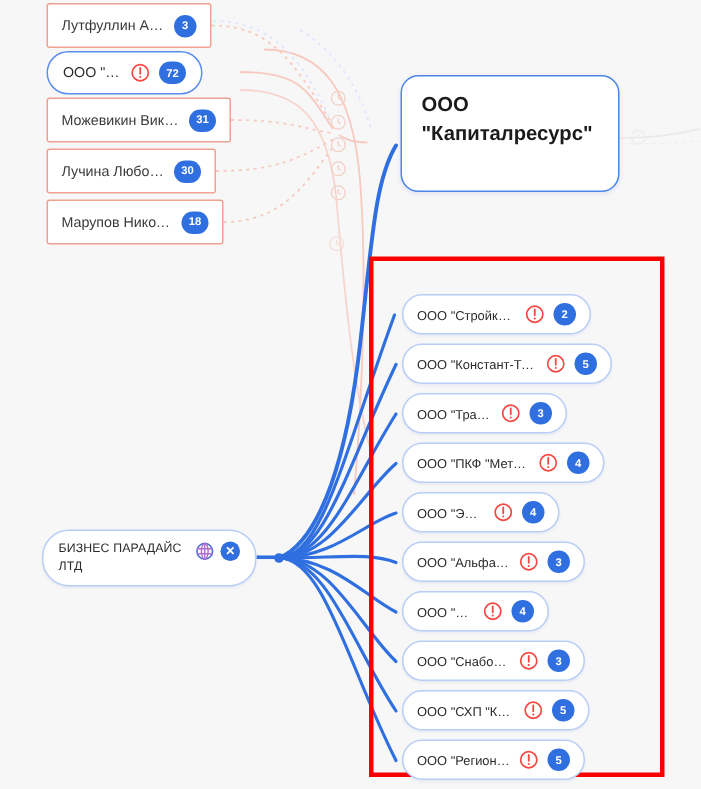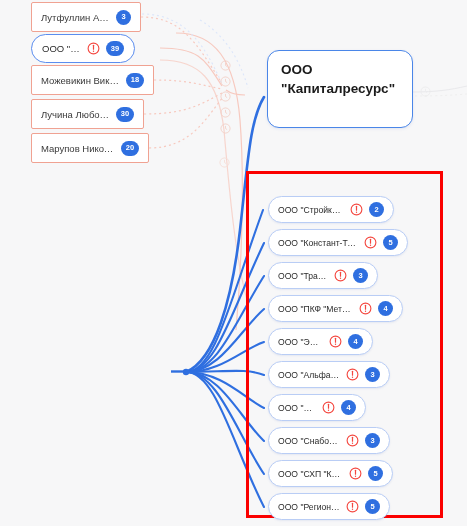--- a/index.html
+++ b/index.html
@@ -223,46 +223,57 @@
     <circle cx="186" cy="372" r="3.2" fill="#2f6fe0"></circle>
     <path d="M171,371.5 L186,371.5" stroke="#2f6fe0" stroke-width="2.4" fill="none"></path>
   </svg>
 
   <div id="selection-box" style="left: 246px; top: 171px; width: 197px; height: 347px;"></div>
 
   <div class="node node-main" id="main-node" style="left: 267px; top: 50px; width: 146px; height: 78px;">
     <span>ООО "Капиталресурс"</span>
   </div>
 
+  <div class="node node-root" id="root-node" style="left: 28px; top: 353px; width: 143px; height: 38px;">
+    <span class="root-label">БИЗНЕС ПАРАДАЙС ЛТД</span>
+    <span class="root-icons">
+      <svg class="globe-icon" viewBox="0 0 14 14">
+        <circle cx="7" cy="7" r="5.6" fill="none" stroke="#4f6fe0" stroke-width="1.2"></circle>
+        <ellipse cx="7" cy="7" rx="2.4" ry="5.6" fill="none" stroke="#b06bd0" stroke-width="1"></ellipse>
+        <path d="M1.5,5.2 H12.5 M1.5,8.8 H12.5 M7,1.4 V12.6" stroke="#b06bd0" stroke-width="1" fill="none"></path>
+      </svg>
+      <span class="x-badge">✕</span>
+    </span>
+  </div>
 
   <div id="left-nodes-container">
       <div class="node node-rect" style="left: 31px; top: 2px; width: 110px; height: 30px;">
         <span class="label-text">Лутфуллин Айнур…</span>
         <span class="badge">3</span>
       </div>
       <div class="node node-pill" style="left: 31px; top: 34px; width: 104px; height: 29px;">
         <span class="label-text">ООО "Бобир"</span>
         <svg class="warn-icon" viewBox="0 0 14 14">
           <circle cx="7" cy="7" r="5.8" fill="none" stroke="#f4473f" stroke-width="1.2"></circle>
           <path d="M7,3.6 V7.7" stroke="#f4473f" stroke-width="1.3" stroke-linecap="round"></path>
           <circle cx="7" cy="10" r="0.75" fill="#f4473f"></circle>
         </svg>
-        <span class="badge wide">39</span>
+        <span class="badge wide">72</span>
       </div>
       <div class="node node-rect" style="left: 31px; top: 65px; width: 123px; height: 30px;">
         <span class="label-text">Можевикин Виктор…</span>
-        <span class="badge wide">18</span>
+        <span class="badge wide">31</span>
       </div>
       <div class="node node-rect" style="left: 31px; top: 99px; width: 113px; height: 30px;">
         <span class="label-text">Лучина Любовь…</span>
         <span class="badge wide">30</span>
       </div>
       <div class="node node-rect" style="left: 31px; top: 133px; width: 118px; height: 30px;">
         <span class="label-text">Марупов Николай…</span>
-        <span class="badge wide">20</span>
+        <span class="badge wide">18</span>
       </div>
     </div>
 
   <div id="list-nodes-container">
       <div class="node node-item" style="left: 268px; top: 196px; width: 126px;">
         <span class="label-text">ООО "Стройкачество"</span>
         <svg class="warn-icon" viewBox="0 0 14 14">
           <circle cx="7" cy="7" r="5.8" fill="none" stroke="#f4473f" stroke-width="1.2"></circle>
           <path d="M7,3.6 V7.7" stroke="#f4473f" stroke-width="1.3" stroke-linecap="round"></path>
           <circle cx="7" cy="10" r="0.75" fill="#f4473f"></circle>

